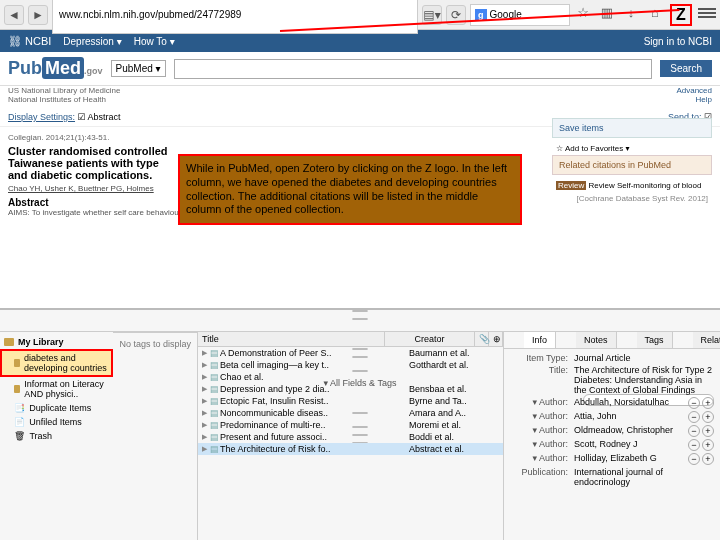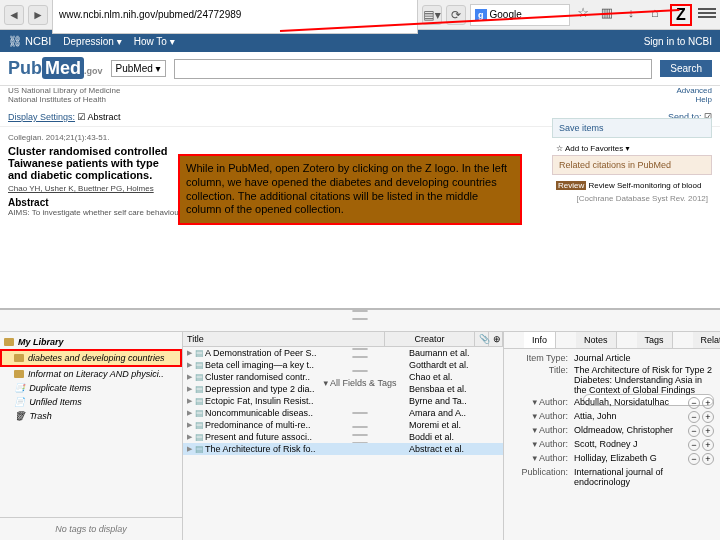--- a/index.html
+++ b/index.html
@@ -50,21 +50,21 @@
   .anno-line { position: absolute; border-top: 2px solid red; top: 30px; left: 280px; width: 400px; transform-origin: left center; transform: rotate(-3deg); z-index: 5; }
 
   .zotero-pane { position: absolute; left: 0; top: 308px; width: 720px; height: 232px; background: #f6f6f6; border-top: 2px solid #bbb; display: flex; flex-direction: column; }
   .z-toolbar { height: 22px; display: flex; align-items: center; padding: 0 6px; gap: 6px; border-bottom: 1px solid #ccc; flex-direction: column; }
   .z-btn { width: 16px; height: 16px; background: #e0e0e0; border: 1px solid #bbb; border-radius: 2px; }
   .z-toolbar .sep { width: 1px; height: 14px; background: #ccc; margin: 0 2px; }
   .z-search { flex: 1; max-width: 140px; height: 16px; border: 1px solid #bbb; border-radius: 8px; padding: 0 6px; font-size: 9px; margin-left: auto; }
   .z-filter { font-size: 9px; color: #555; }
 
   .z-body { flex: 1; display: flex; overflow: hidden; }
-  .z-left { width: 183px; border-right: 1px solid #ccc; display: flex; flex-direction: column; font-style: italic; }
+  .z-left { width: 198px; border-right: 1px solid #ccc; display: flex; flex-direction: row; }
   .z-tree { flex: 1; padding: 3px 0; font-size: 9px; }
   .z-tree-item { padding: 2px 4px 2px 14px; display: flex; align-items: center; gap: 4px; }
   .z-tree-item.root { padding-left: 4px; font-weight: bold; }
   .z-tree-item.sel { background: #ffe9a8; border: 2px solid red; padding-left: 12px; }
   .folder-ico { width: 10px; height: 8px; background: #c9a24a; border-radius: 1px; display: inline-block; }
   .trash-ico::before { content: "🗑"; font-size: 9px; }
   .dup-ico::before { content: "📑"; font-size: 9px; }
   .unf-ico::before { content: "📄"; font-size: 9px; }
   .z-tags { border-top: 1px solid #ccc; padding: 6px; font-size: 9px; color: #777; text-align: center; }
 
@@ -244,21 +244,20 @@
           </div>
           <div class="z-row">
             <span class="tri">▶</span>
             <span class="doc">▤</span>
             <span class="t">Beta cell imaging—a key t..</span>
             <span class="c">Gotthardt et al.</span>
           </div>
           <div class="z-row">
             <span class="tri">▶</span>
             <span class="doc">▤</span>
-            <span class="t">Cluster randomised contr..</span>
             <span class="c">Chao et al.</span>
           </div>
           <div class="z-row">
             <span class="tri">▶</span>
             <span class="doc">▤</span>
             <span class="t">Depression and type 2 dia..</span>
             <span class="c">Bensbaa et al.</span>
           </div>
           <div class="z-row">
             <span class="tri">▶</span>

